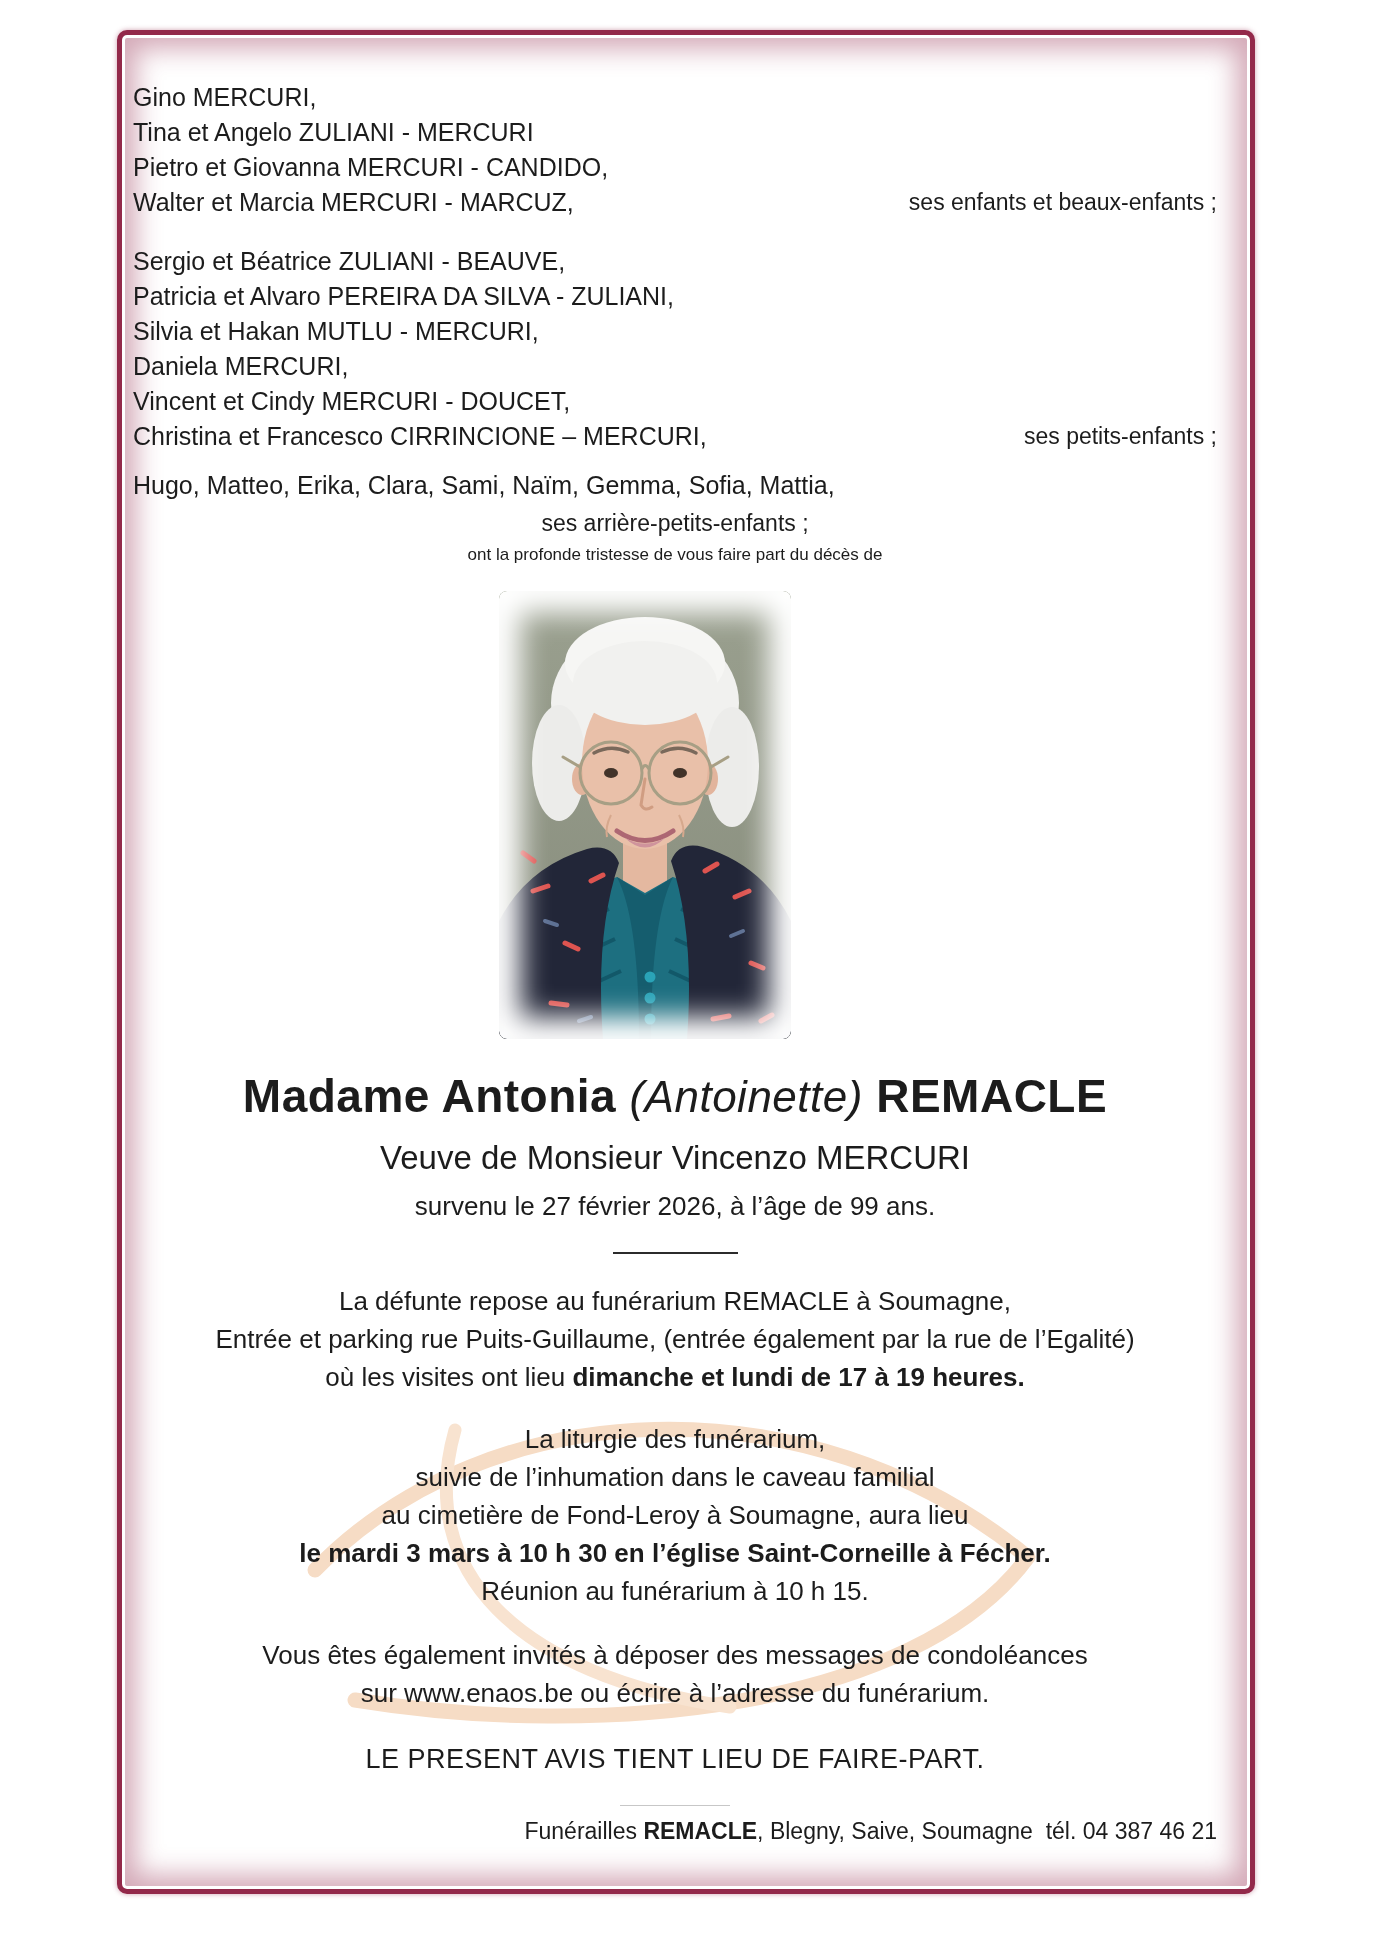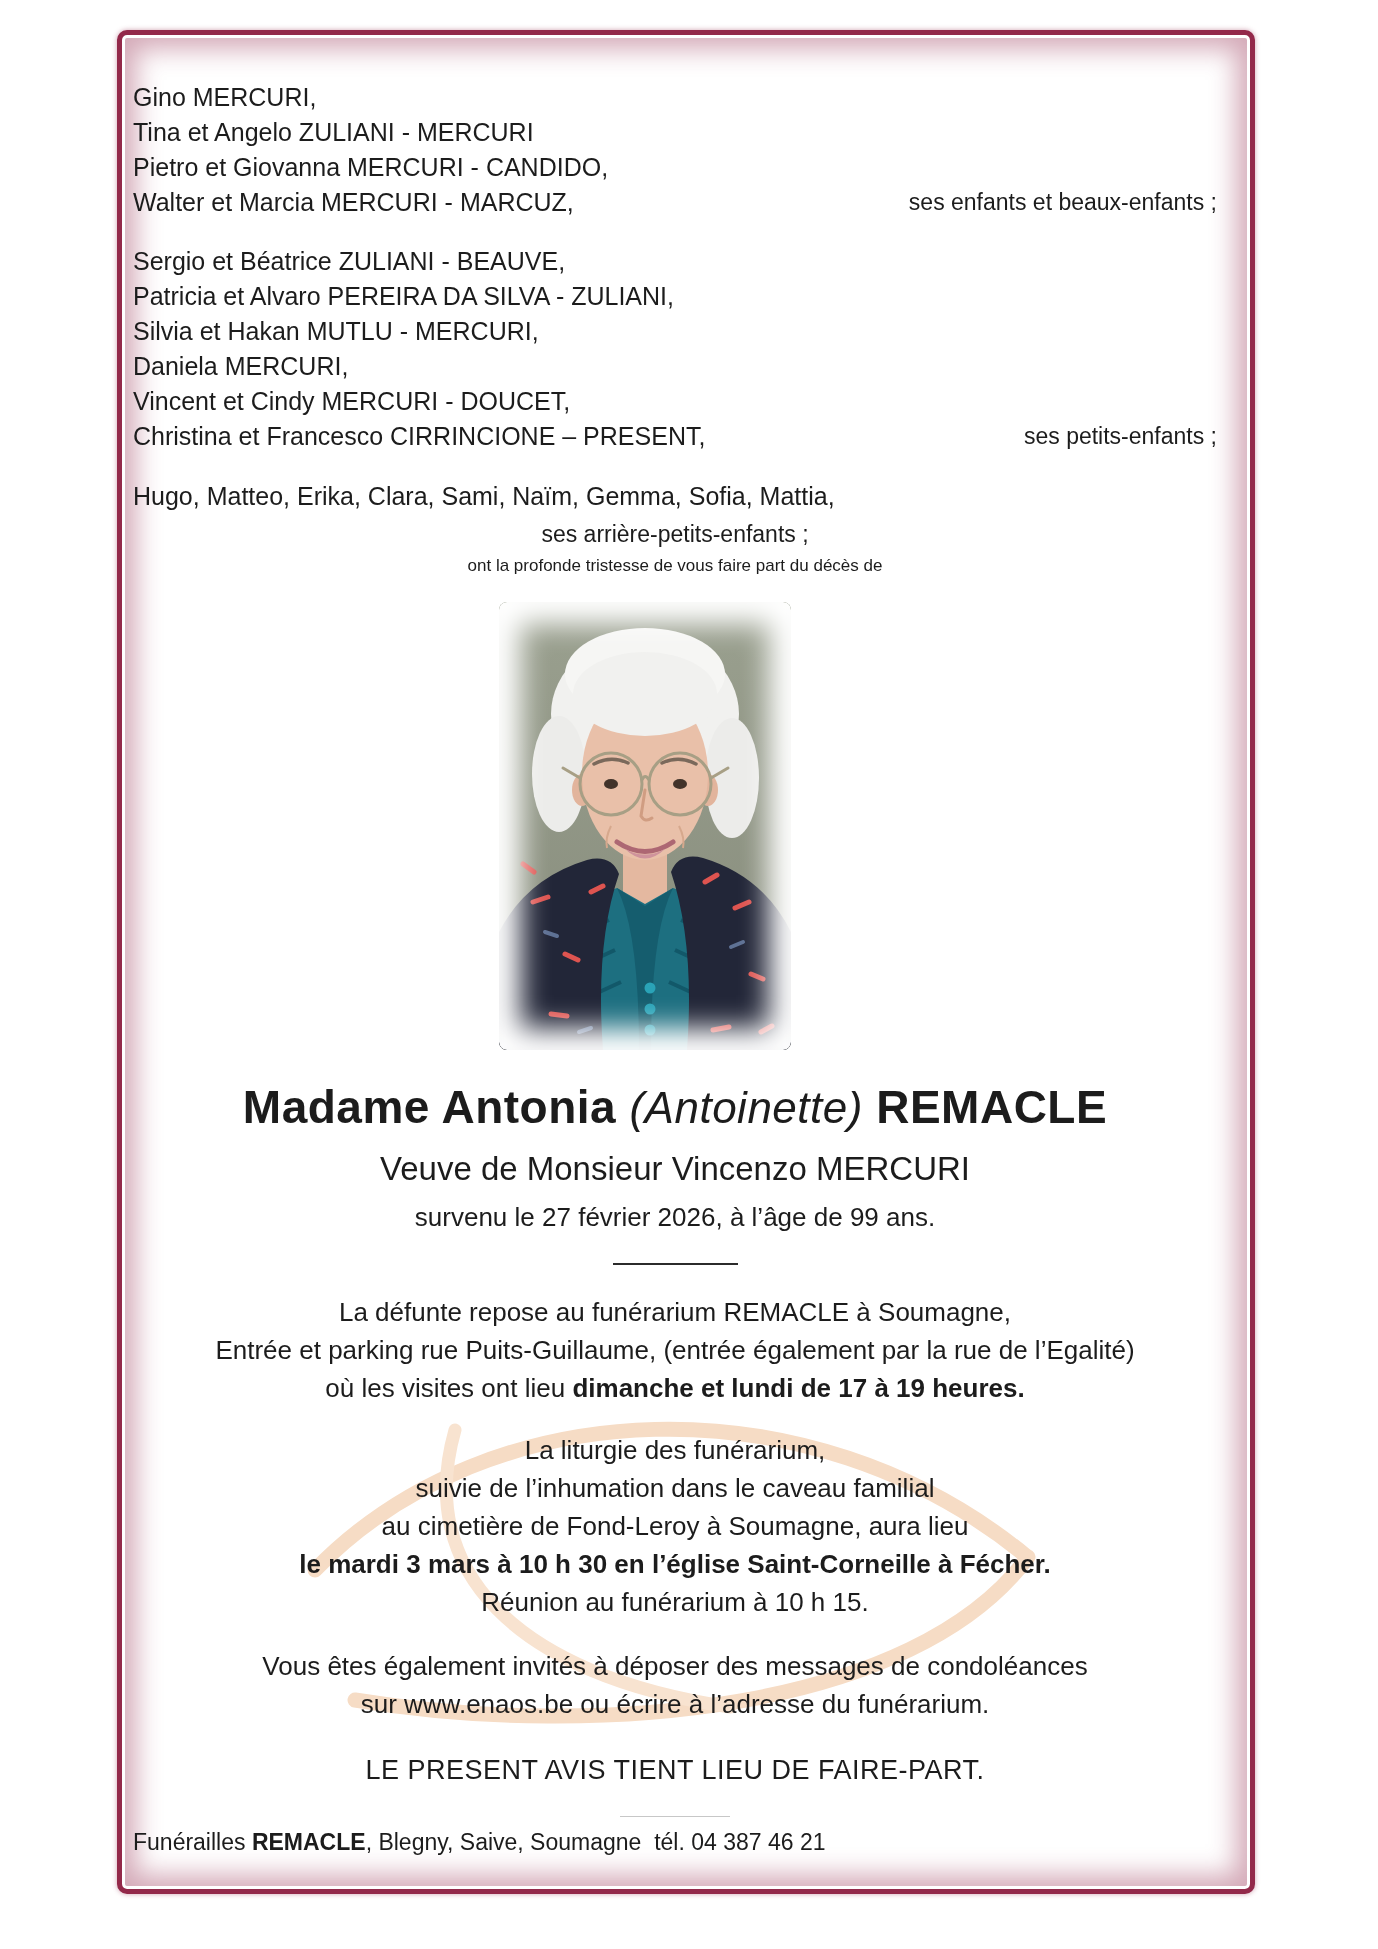--- a/index.html
+++ b/index.html
@@ -21,21 +21,21 @@
   .watermark {
     position:absolute; left:290px; top:1375px; width:770px; height:350px;
     z-index:0; pointer-events:none;
   }
   .content {
     position:absolute; left:117px; top:30px; width:1138px; height:1864px;
     padding:50px 38px 4px 16px; z-index:1;
   }
   .name-group { position:relative; font-size:25px; line-height:35px; }
   .g1 { margin-bottom:24px; }
-  .g2 { margin-bottom:25px; }
+  .g2 { margin-bottom:14px; }
   .relation {
     position:absolute; right:0; bottom:0;
     font-size:23px; line-height:35px;
   }
   .relation-own-line {
     text-align:center; font-size:23px; line-height:35px; margin-top:3px;
   }
   .intro { text-align:center; font-size:17px; margin-top:4px; }
   .photo-wrap { text-align:center; margin-top:26px; }
   .photo {
@@ -52,21 +52,21 @@
   .deceased-title .mid { font-weight:400; font-style:italic; font-size:44px; }
   .deceased-sub { text-align:center; margin-top:16px; font-size:33px; }
   .deceased-death { text-align:center; margin-top:14px; font-size:26px; }
   .divider { width:125px; border-top:2px solid #2b2b2b; margin:30px auto 0; }
   .para { text-align:center; font-size:26px; line-height:38px; }
   .p-wake { margin-top:28px;text-align:center; }
   .p-funeral { margin-top:24px; }
   .p-condol { margin-top:26px; }
   .notice { text-align:center; font-size:27px; margin-top:32px; letter-spacing:0.5px; }
   .footer-divider { width:110px; border-top:1px solid #c7c7c7; margin:30px auto 12px; }
-  .footer { text-align:left; font-size:23px; }
+  .footer { text-align:right; font-size:23px; }
   b { font-weight:700; }
 </style>
 </head>
 <body>
 
 <div class="frame"></div>
 
 <svg class="watermark" viewBox="0 0 770 350" fill="none" xmlns="http://www.w3.org/2000/svg">
   <path d="M25,195 C200,15 520,5 735,180" stroke="#f6dcc5" stroke-width="15" stroke-linecap="round"></path>
   <path d="M65,325 C310,365 625,335 738,182" stroke="#f6dcc5" stroke-width="15" stroke-linecap="round"></path>
@@ -82,21 +82,21 @@
     <div>Walter et Marcia MERCURI - MARCUZ,</div>
     <span class="relation">ses enfants et beaux-enfants ;</span>
   </div>
 
   <div class="name-group g2">
     <div>Sergio et Béatrice ZULIANI - BEAUVE,</div>
     <div>Patricia et Alvaro PEREIRA DA SILVA - ZULIANI,</div>
     <div>Silvia et Hakan MUTLU - MERCURI,</div>
     <div>Daniela MERCURI,</div>
     <div>Vincent et Cindy MERCURI - DOUCET,</div>
-    <div>Christina et Francesco CIRRINCIONE – PRESENT,</div>
+    <div>Christina et Francesco CIRRINCIONE – MERCURI,</div>
     <span class="relation">ses petits-enfants ;</span>
   </div>
 
   <div class="name-group">
     <div>Hugo, Matteo, Erika, Clara, Sami, Naïm, Gemma, Sofia, Mattia,</div>
     <div class="relation-own-line">ses arrière-petits-enfants ;</div>
   </div>
 
   <div class="intro">ont la profonde tristesse de vous faire part du décès de</div>
 

